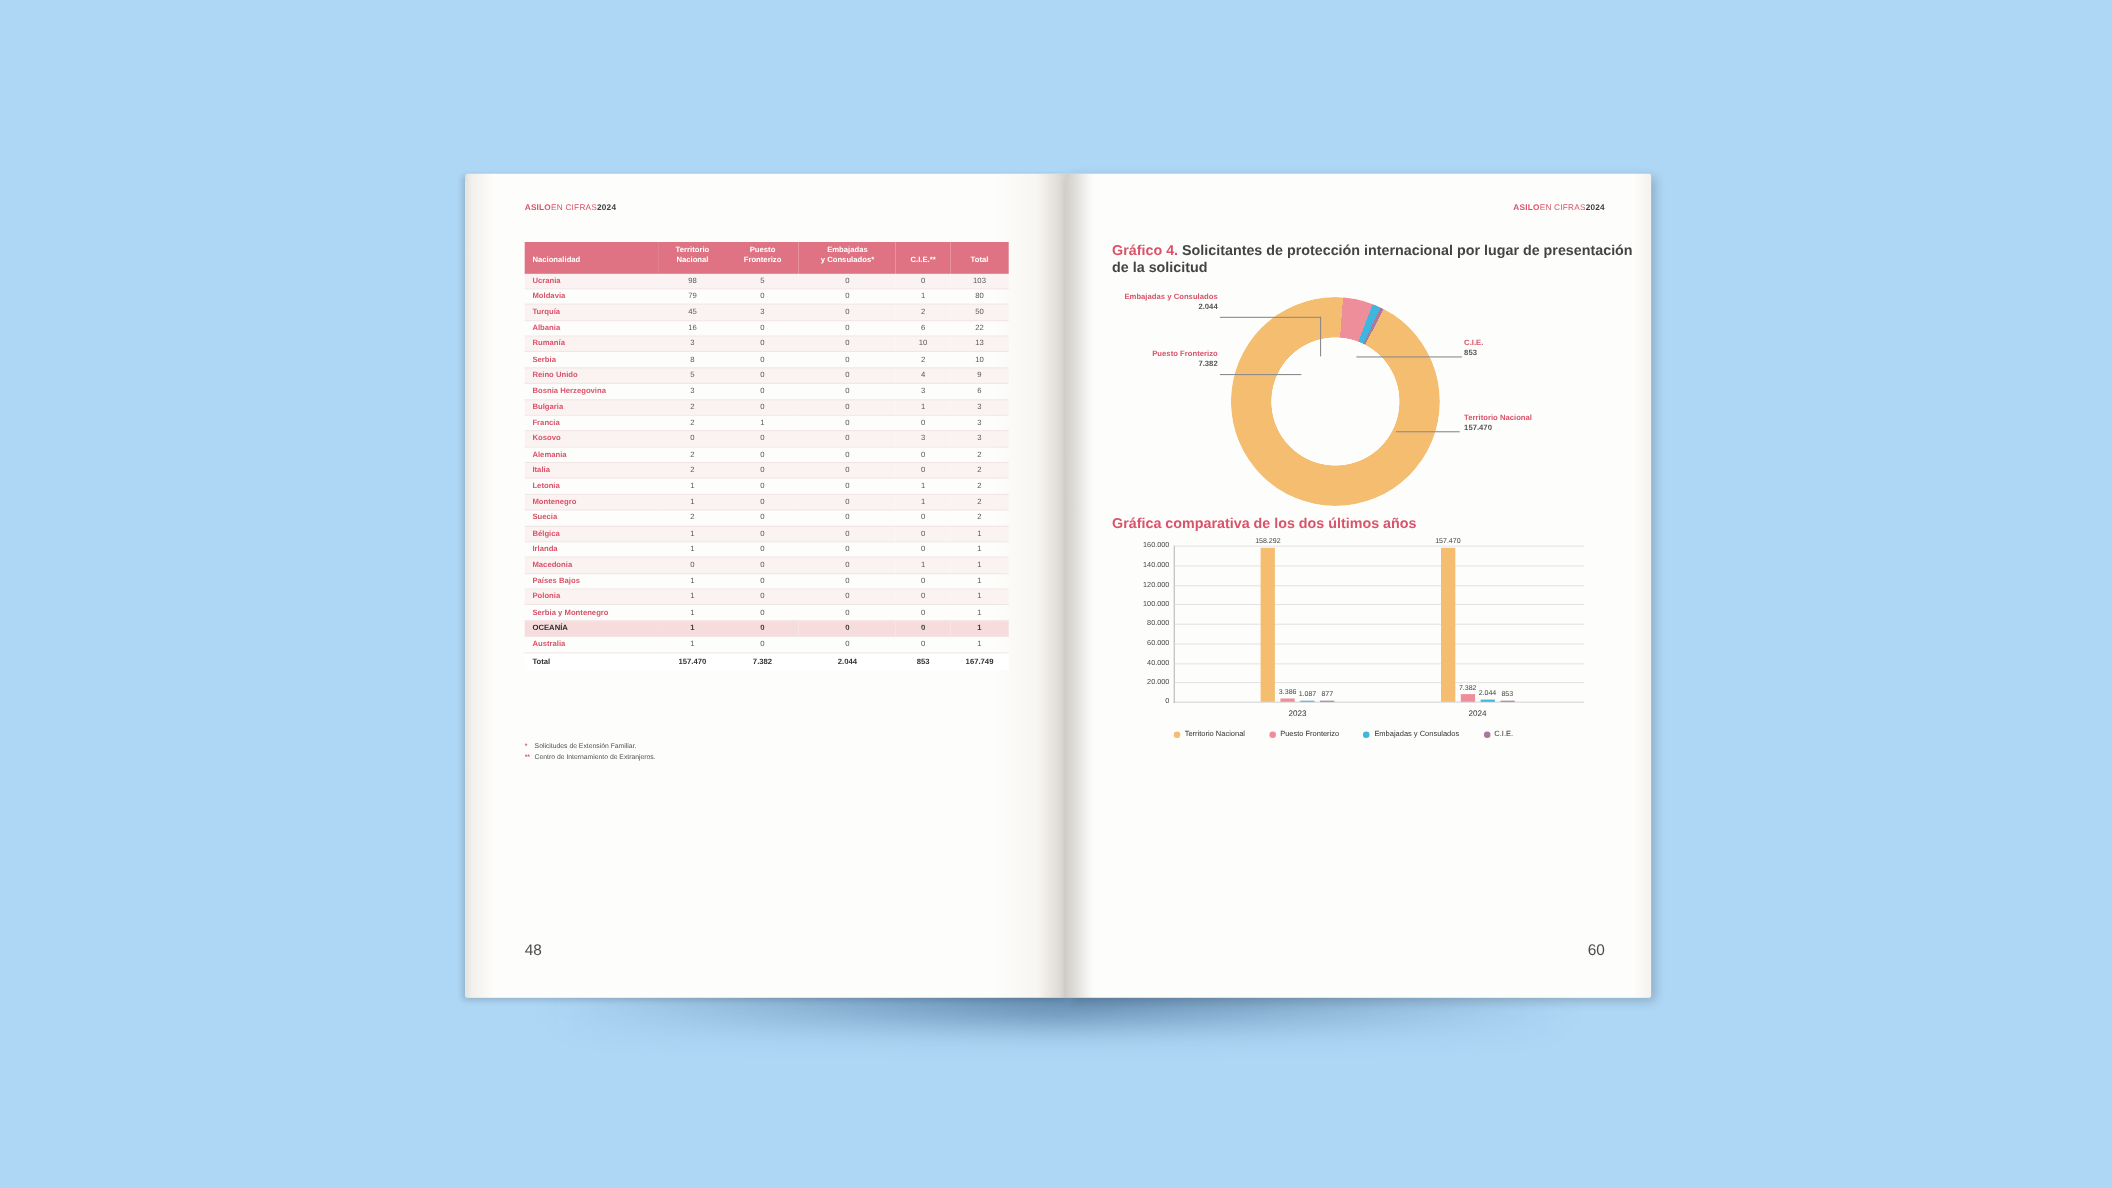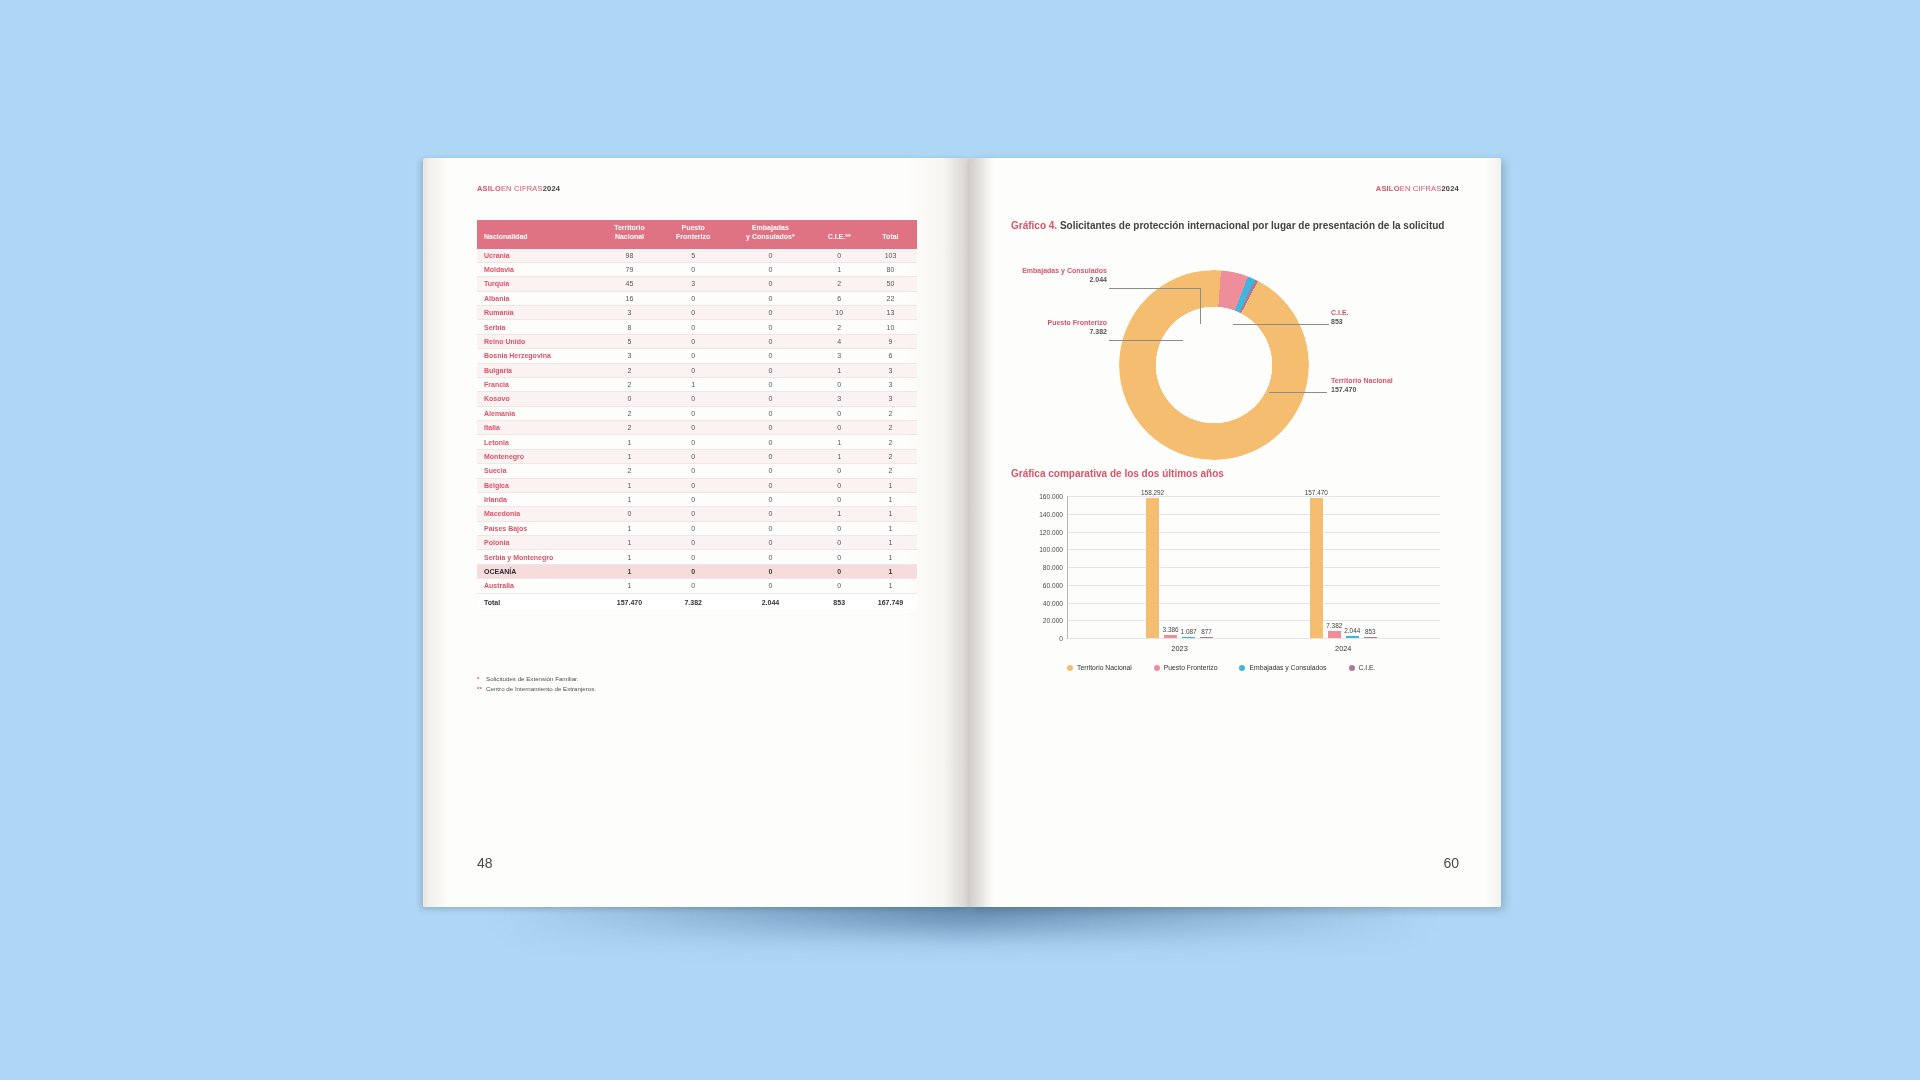--- a/index.html
+++ b/index.html
@@ -157,21 +157,21 @@
     top: 516px;
     font-size: 6.2px;
     color: #4f4f4f;
     line-height: 1.55;
   }
   .footnotes .star { color: #d9536a; font-weight: bold; display: inline-block; width: 9px; }
 
   
   .chart-title {
     position: absolute;
-    font-size: 10px;
+    font-size: 13px;
     font-weight: bold;
     color: #d9536a;
   }
   .chart-title .rest { color: #444; font-weight: bold; }
   #fig4-title { left: 42px; top: 62px; }
   #fig5-title { left: 42px; top: 310px; }
 
   
   .donut-box {
     position: absolute;

